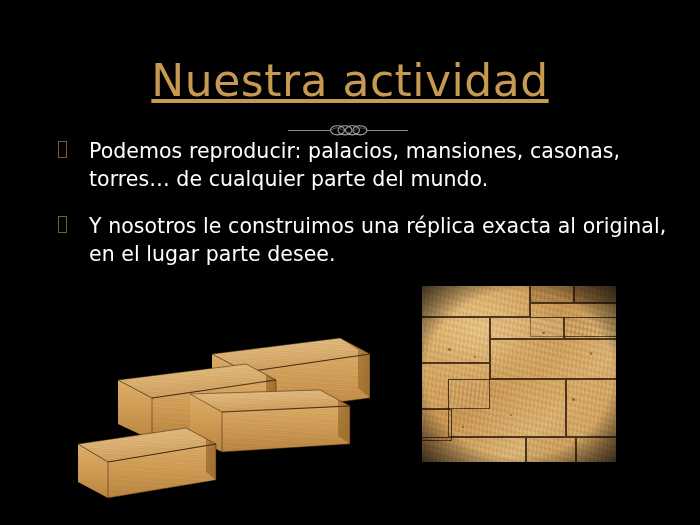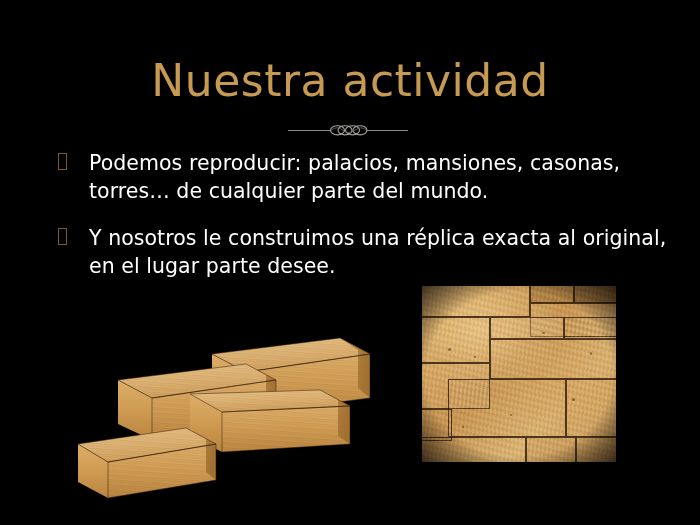--- a/index.html
+++ b/index.html
@@ -27,20 +27,21 @@
     top: 58px;
     width: 700px;
     text-align: center;
     font-family: "DejaVu Sans", sans-serif;
     font-size: 44px;
     font-weight: 400;
     letter-spacing: 0.5px;
     color: #c79a52;
     line-height: 1.05;
     white-space: nowrap;
+    text-decoration: underline;
   }
 
   
   #divider {
     position: absolute;
     left: 288px;
     top: 121px;
     width: 120px;
     height: 16px;
   }
@@ -71,21 +72,20 @@
     left: 2px;
     top: 3px;
     width: 9px;
     height: 17px;
     border: 1px solid #7a5d2e;
     box-sizing: border-box;
     display: block;
   }
   .bullet-text {
     display: block;
-    margin-top: 12px;
   }
 
   
   #wall {
     position: absolute;
     left: 422px;
     top: 286px;
     width: 194px;
     height: 176px;
   }

